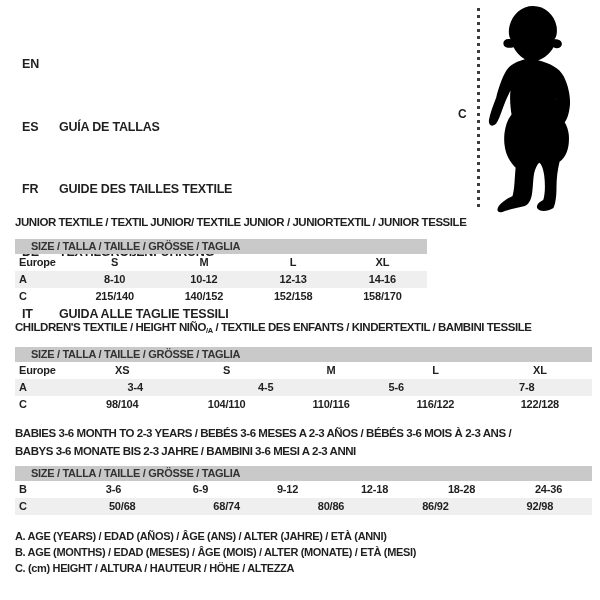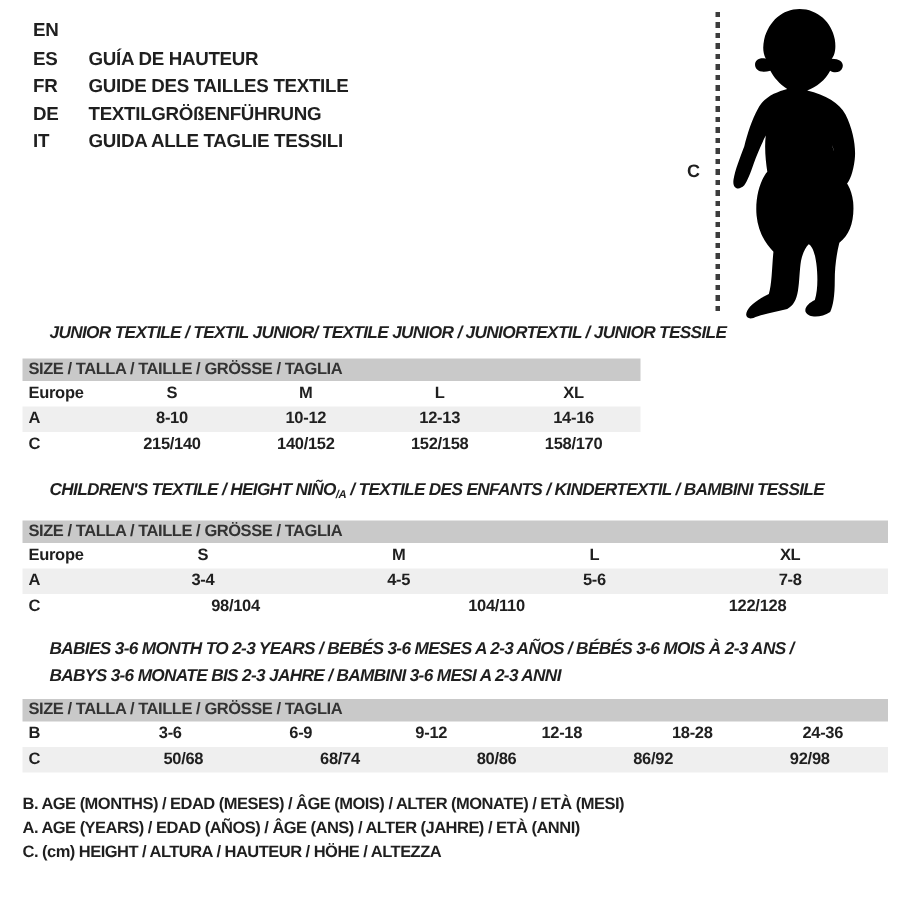--- a/index.html
+++ b/index.html
@@ -14,56 +14,56 @@
     position:relative;
     background:#ffffff;
     font-family:"Liberation Sans","DejaVu Sans",sans-serif;
     font-weight:700;
     color:var(--text);
     overflow:hidden;
     letter-spacing:-0.2px;
   }
   
   .lang-block{position:absolute;left:22px;top:11px;}
-  .lang-row{display:flex;height:18.5px;line-height:18.5px;font-size:12.5px;}
+  .lang-row{display:flex;height:18.5px;line-height:18.5px;font-size:12.5px;margin-top:44px;}
   .lang-code{width:37px;}
   
   .dash-line{
     position:absolute;left:477px;top:8px;width:2.5px;height:200px;
     background:repeating-linear-gradient(to bottom,#3c3c3c 0 3.5px,transparent 3.5px 7px);
   }
   .height-c{position:absolute;left:458px;top:107px;font-size:12px;}
   .baby-svg{position:absolute;left:487px;top:6px;width:92px;height:207px;}
   
-  .sec-head{position:absolute;left:33px;font-size:11.5px;letter-spacing:-0.45px;white-space:nowrap;font-style:italic;}
+  .sec-head{position:absolute;left:15px;font-size:11.5px;letter-spacing:-0.45px;white-space:nowrap;}
   .sec-head .subscript{font-size:7.5px;vertical-align:-2px;letter-spacing:-0.3px;}
   .sec-head.twoline{line-height:17.5px;}
   
   .size-table{position:absolute;left:15px;font-size:11px;}
   .size-bar{
     height:15px;line-height:15px;background:var(--header-bar);
-    padding-left:4px;color:#333;letter-spacing:-0.3px;
+    padding-left:16px;color:#333;letter-spacing:-0.3px;
   }
   .trow{display:flex;height:17px;line-height:17px;align-items:flex-end;}
   .trow.alt{background:var(--row-alt);}
   .c0{width:55px;padding-left:4px;text-align:left;}
   .cc{flex:1;text-align:center;}
   
   .notes{position:absolute;left:15px;top:528px;font-size:11px;line-height:16.2px;letter-spacing:-0.35px;white-space:nowrap;}
 </style>
 </head>
 <body>
 
 <div class="lang-block">
   <div class="lang-row">
     <span class="lang-code">EN</span>
   </div>
   <div class="lang-row">
     <span class="lang-code">ES</span>
-    <span class="lang-label">GUÍA DE HAUTEUR</span>
+    <span class="lang-label">GUÍA DE TALLAS</span>
   </div>
   <div class="lang-row">
     <span class="lang-code">FR</span>
     <span class="lang-label">GUIDE DES TAILLES TEXTILE</span>
   </div>
   <div class="lang-row">
     <span class="lang-code">DE</span>
     <span class="lang-label">TEXTILGRÖßENFÜHRUNG</span>
   </div>
   <div class="lang-row">
@@ -126,36 +126,39 @@
     <span class="cc">158/170</span>
   </div>
 </div>
 
 <div class="sec-head" style="top:321px;"><span>CHILDREN'S TEXTILE / HEIGHT NIÑO</span><span class="subscript">/A</span><span> / TEXTILE DES ENFANTS / KINDERTEXTIL / BAMBINI TESSILE</span></div>
 
 <div class="size-table" style="top:347px;width:577px;">
   <div class="size-bar">SIZE / TALLA / TAILLE / GRÖSSE / TAGLIA</div>
   <div class="trow">
     <span class="c0">Europe</span>
+    <span class="cc">XS</span>
     <span class="cc">S</span>
     <span class="cc">M</span>
     <span class="cc">L</span>
     <span class="cc">XL</span>
   </div>
   <div class="trow alt">
     <span class="c0">A</span>
     <span class="cc">3-4</span>
     <span class="cc">4-5</span>
     <span class="cc">5-6</span>
     <span class="cc">7-8</span>
   </div>
   <div class="trow">
     <span class="c0">C</span>
     <span class="cc">98/104</span>
     <span class="cc">104/110</span>
+    <span class="cc">110/116</span>
+    <span class="cc">116/122</span>
     <span class="cc">122/128</span>
   </div>
 </div>
 
 <div class="sec-head twoline" style="top:425px;">
   <div>BABIES 3-6 MONTH TO 2-3 YEARS / BEBÉS 3-6 MESES A 2-3 AÑOS / BÉBÉS 3-6 MOIS À 2-3 ANS /</div>
   <div>BABYS 3-6 MONATE BIS 2-3 JAHRE / BAMBINI 3-6 MESI A 2-3 ANNI</div>
 </div>
 
 <div class="size-table" style="top:466px;width:577px;">
@@ -173,16 +176,16 @@
     <span class="c0">C</span>
     <span class="cc">50/68</span>
     <span class="cc">68/74</span>
     <span class="cc">80/86</span>
     <span class="cc">86/92</span>
     <span class="cc">92/98</span>
   </div>
 </div>
 
 <div class="notes">
+  <div>A. AGE (YEARS) / EDAD (AÑOS) / ÂGE (ANS) / ALTER (JAHRE) / ETÀ (ANNI)</div>
   <div>B. AGE (MONTHS) / EDAD (MESES) / ÂGE (MOIS) / ALTER (MONATE) / ETÀ (MESI)</div>
-  <div>A. AGE (YEARS) / EDAD (AÑOS) / ÂGE (ANS) / ALTER (JAHRE) / ETÀ (ANNI)</div>
   <div>C. (cm) HEIGHT / ALTURA / HAUTEUR / HÖHE / ALTEZZA</div>
 </div>
 
 </body></html>

